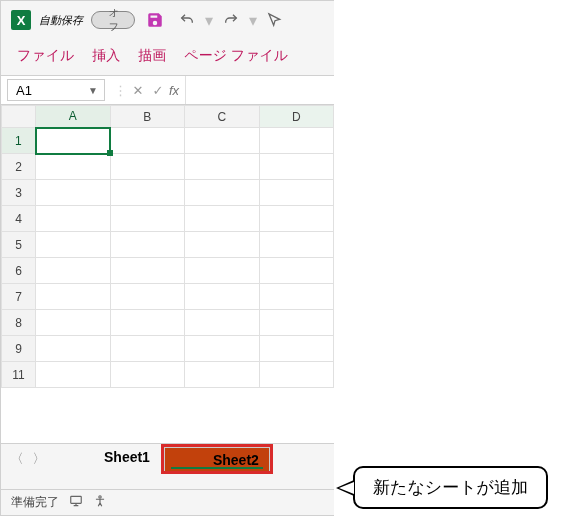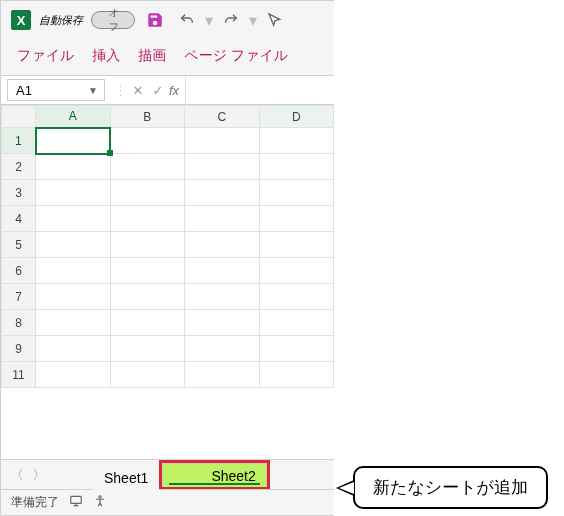--- a/index.html
+++ b/index.html
@@ -177,30 +177,30 @@
     background: #f5f5f5;
     border-top: 1px solid #d0d0d0;
     padding: 0 8px;
     gap: 6px;
   }
   .nav-arrow {
     color: #888;
     font-size: 13px;
     width: 16px; text-align: center;
   }
-  .sheet-tabs { display: flex; align-items: flex-end; gap: 0; margin-left: 40px; }
+  .sheet-tabs { display: flex; align-items: flex-start; gap: 0; margin-left: 40px; font-weight: bold; }
   .sheet-tab {
     padding: 4px 10px 3px;
     font-size: 14px;
     background: #f5f5f5;
     border: 1px solid transparent;
     position: relative;
   }
   .sheet-tab.active {
-    background: #bef264;
+    background: #c2410c;
     border: 1px solid #ccc;
     border-bottom: none;
     padding-left: 48px;
   }
   .sheet-tab.active::after {
     content: "";
     position: absolute;
     left: 6px; right: 6px; bottom: 2px;
     height: 2px;
     background: #107c41;
@@ -213,20 +213,21 @@
   .statusbar {
     display: flex;
     align-items: center;
     gap: 10px;
     height: 26px;
     padding: 0 10px;
     font-size: 12px;
     background: #f5f5f5;
     border-top: 1px solid #d0d0d0;
     color: #444;
+    margin-top: 16px;
   }
   .status-icon { color: #666; }
   
   .callout {
     position: absolute;
     left: 336px;
     top: 466px;
     display: flex;
     align-items: center;
   }

